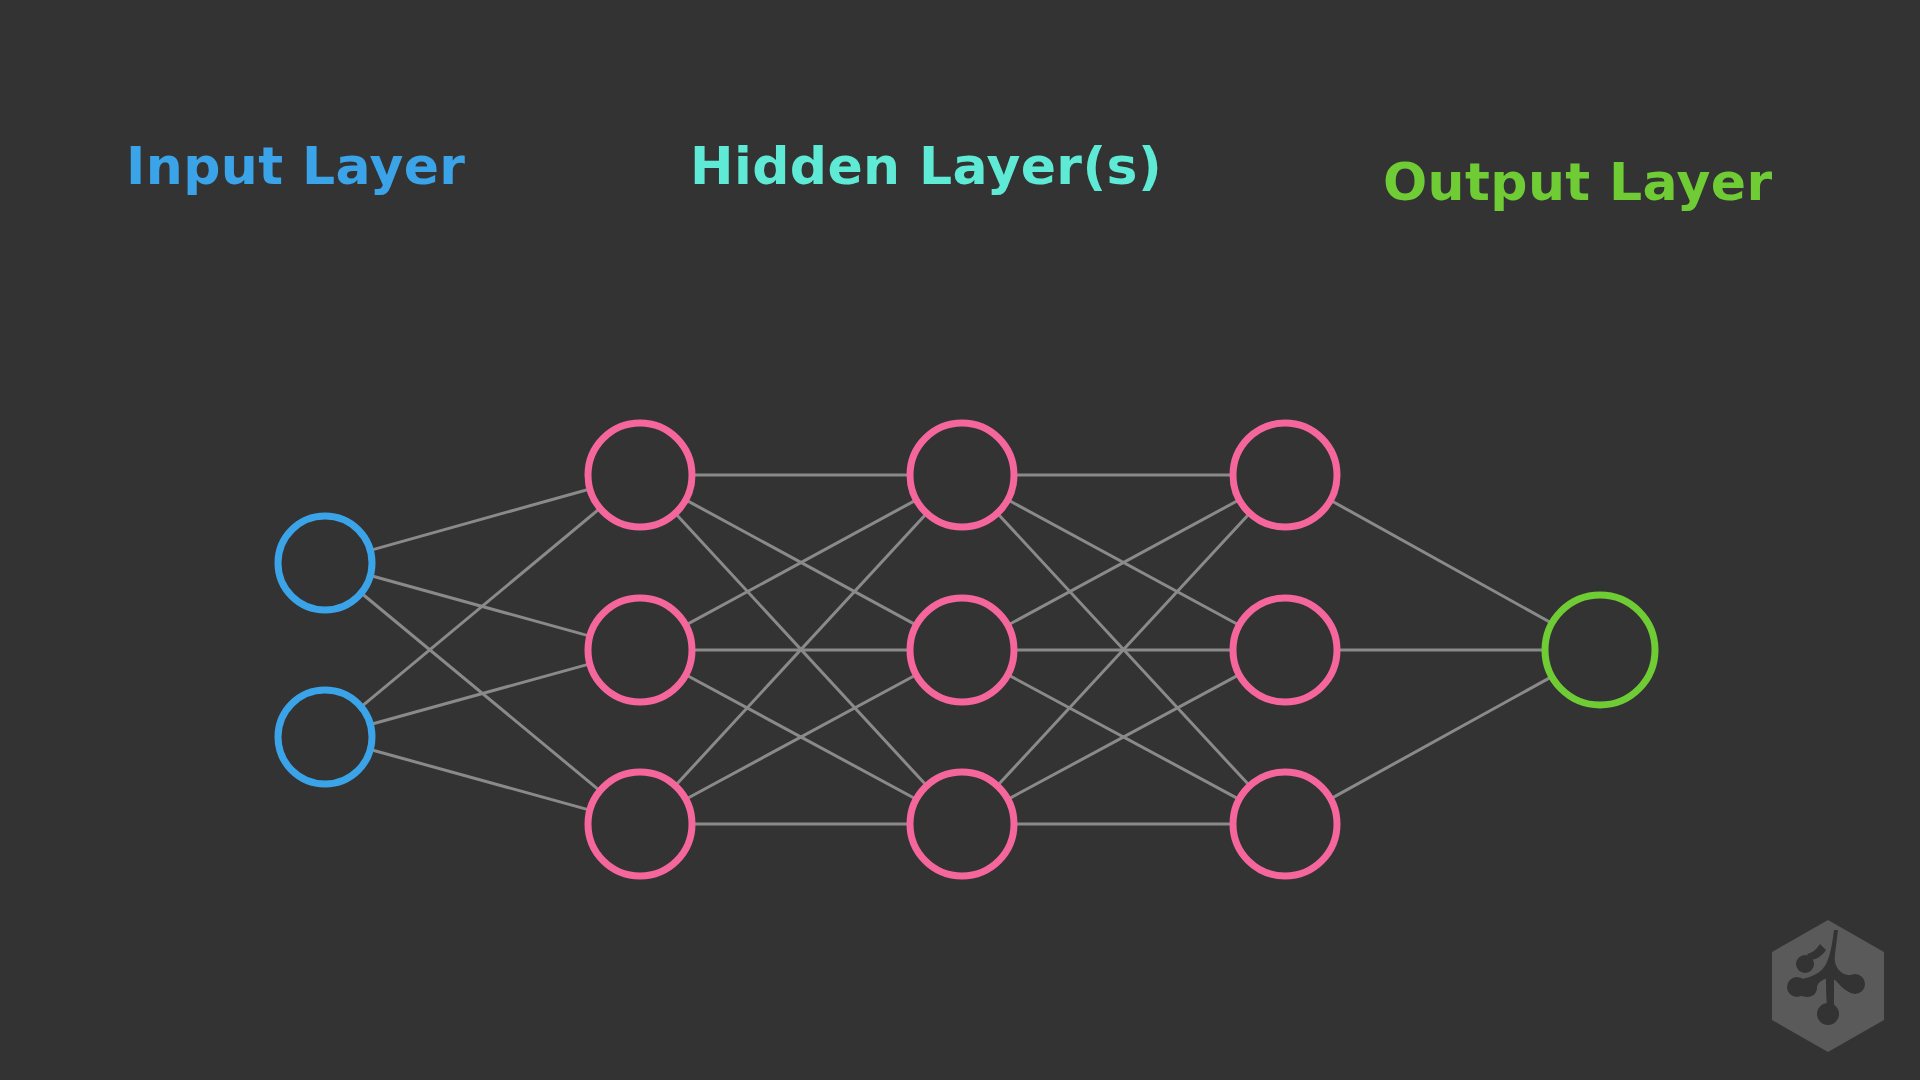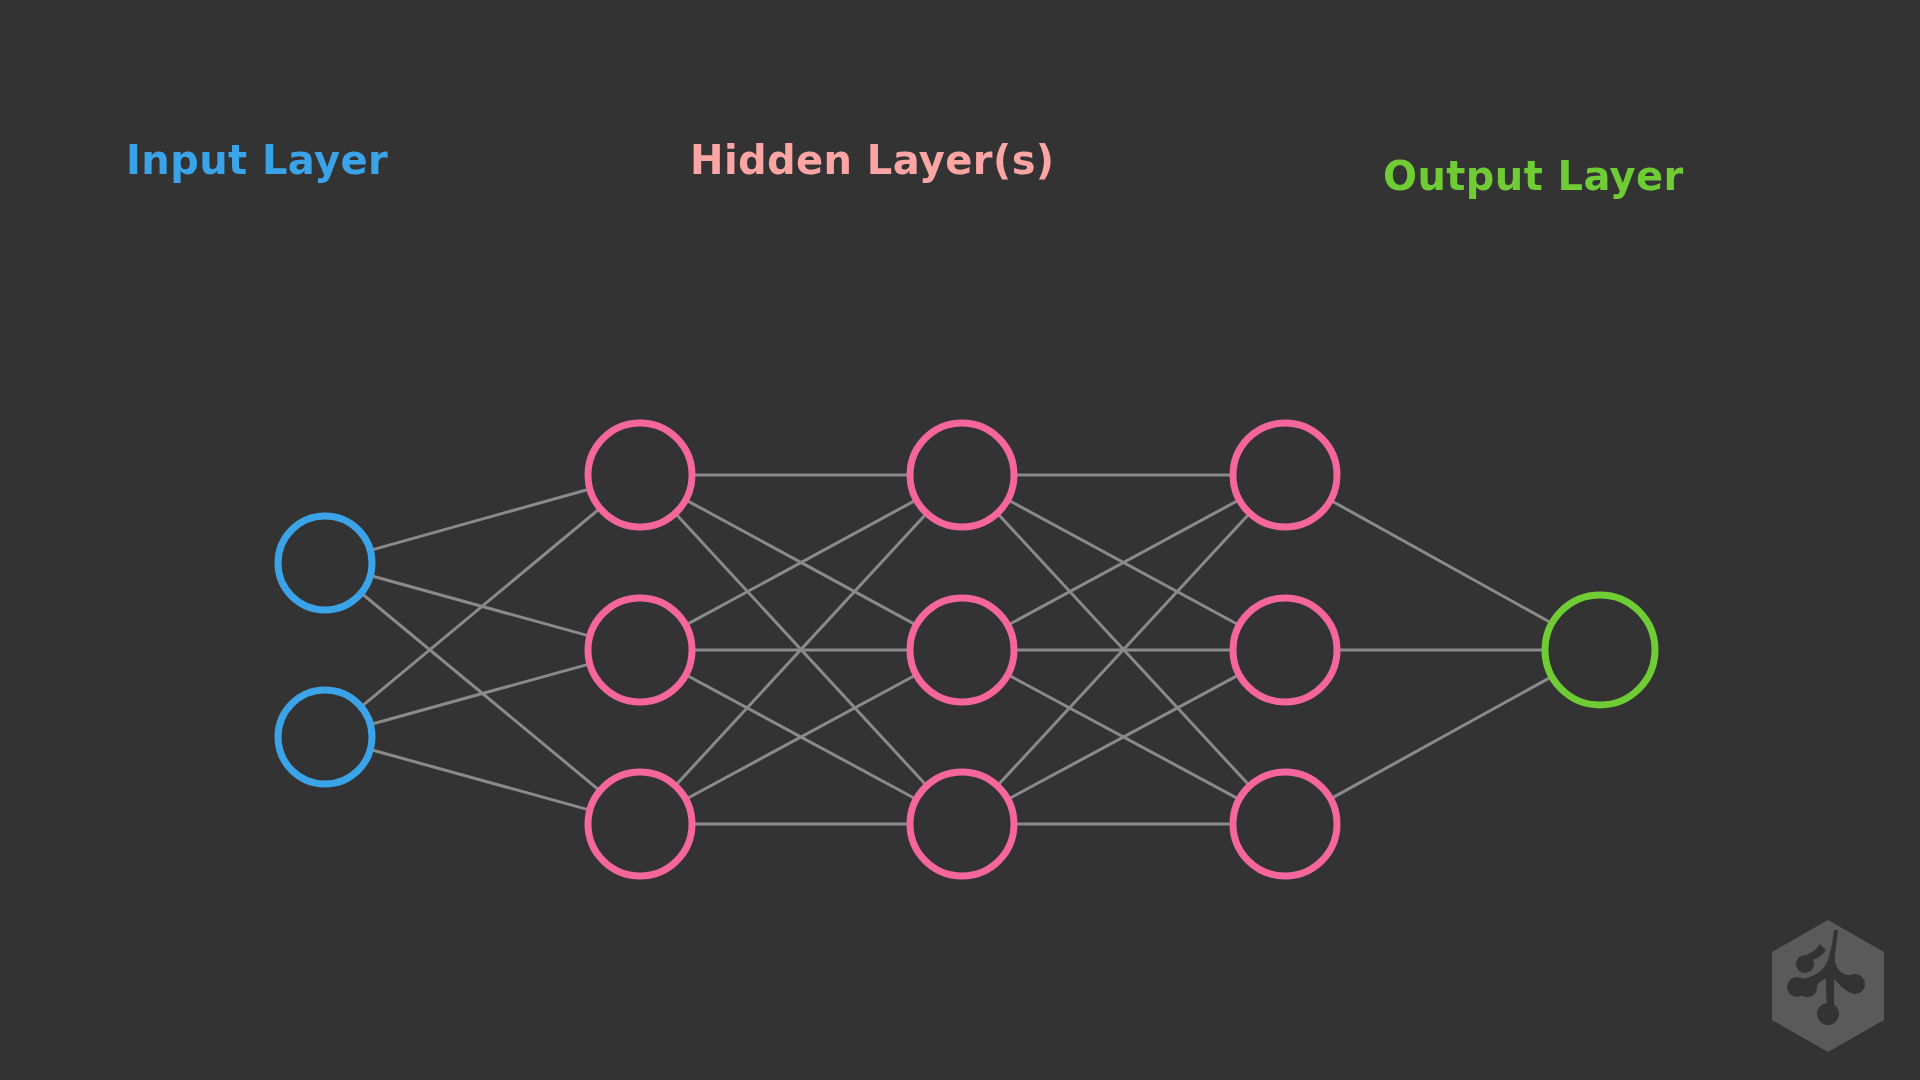--- a/index.html
+++ b/index.html
@@ -23,21 +23,21 @@
     left: 0;
     top: 0;
     width: 1920px;
     height: 1080px;
     display: block;
   }
   .layer-label {
     position: absolute;
     font-family: "DejaVu Sans", sans-serif;
     font-weight: 700;
-    font-size: 40px;
+    font-size: 52px;
     letter-spacing: 0.4px;
     white-space: nowrap;
     line-height: 1;
     user-select: none;
   }
   #label-input   { left: 126px; top: 140px; color: #3BA3E8; }
   #label-hidden  { left: 690px; top: 140px; color: #F4669C; }
   #label-output  { left: 1383px; top: 156px; color: #6FCC35; }
 
   #watermark {
@@ -95,21 +95,21 @@
         <circle cx="962" cy="824" r="52" fill="none" stroke="#F4669C" stroke-width="7"></circle>
         <circle cx="1285" cy="475" r="52" fill="none" stroke="#F4669C" stroke-width="7"></circle>
         <circle cx="1285" cy="650" r="52" fill="none" stroke="#F4669C" stroke-width="7"></circle>
         <circle cx="1285" cy="824" r="52" fill="none" stroke="#F4669C" stroke-width="7"></circle>
         <circle cx="1600" cy="650" r="55" fill="none" stroke="#6FCC35" stroke-width="7"></circle>
       </g>
   </svg>
 
   <div class="layer-label" id="label-input" style="color: rgb(59, 163, 232);">Input Layer</div>
 
-  <div class="layer-label" id="label-hidden" style="color: #fca5a5;">Hidden Layer(s)</div>
+  <div class="layer-label" id="label-hidden" style="color: #5eead4;">Hidden Layer(s)</div>
 
   <div class="layer-label" id="label-output" style="color: rgb(111, 204, 53);">Output Layer</div>
 
   <svg id="watermark" viewBox="0 0 128 140" xmlns="http://www.w3.org/2000/svg">
     <path id="wm-hex" d="M64 4 L120 36 L120 104 L64 136 L8 104 L8 36 Z" fill="#5A5A5A" stroke="none"></path>
     <g id="wm-glyph" fill="#333333">
       <path d="M70 14 C68 30 66 40 62 48 C58 56 50 60 42 62
                C36 63 32 66 32 71 C32 77 37 81 43 81
                C49 81 53 77 53 72 C53 68 56 65 61 63
                C66 61 71 63 74 67 C78 72 83 76 89 77

